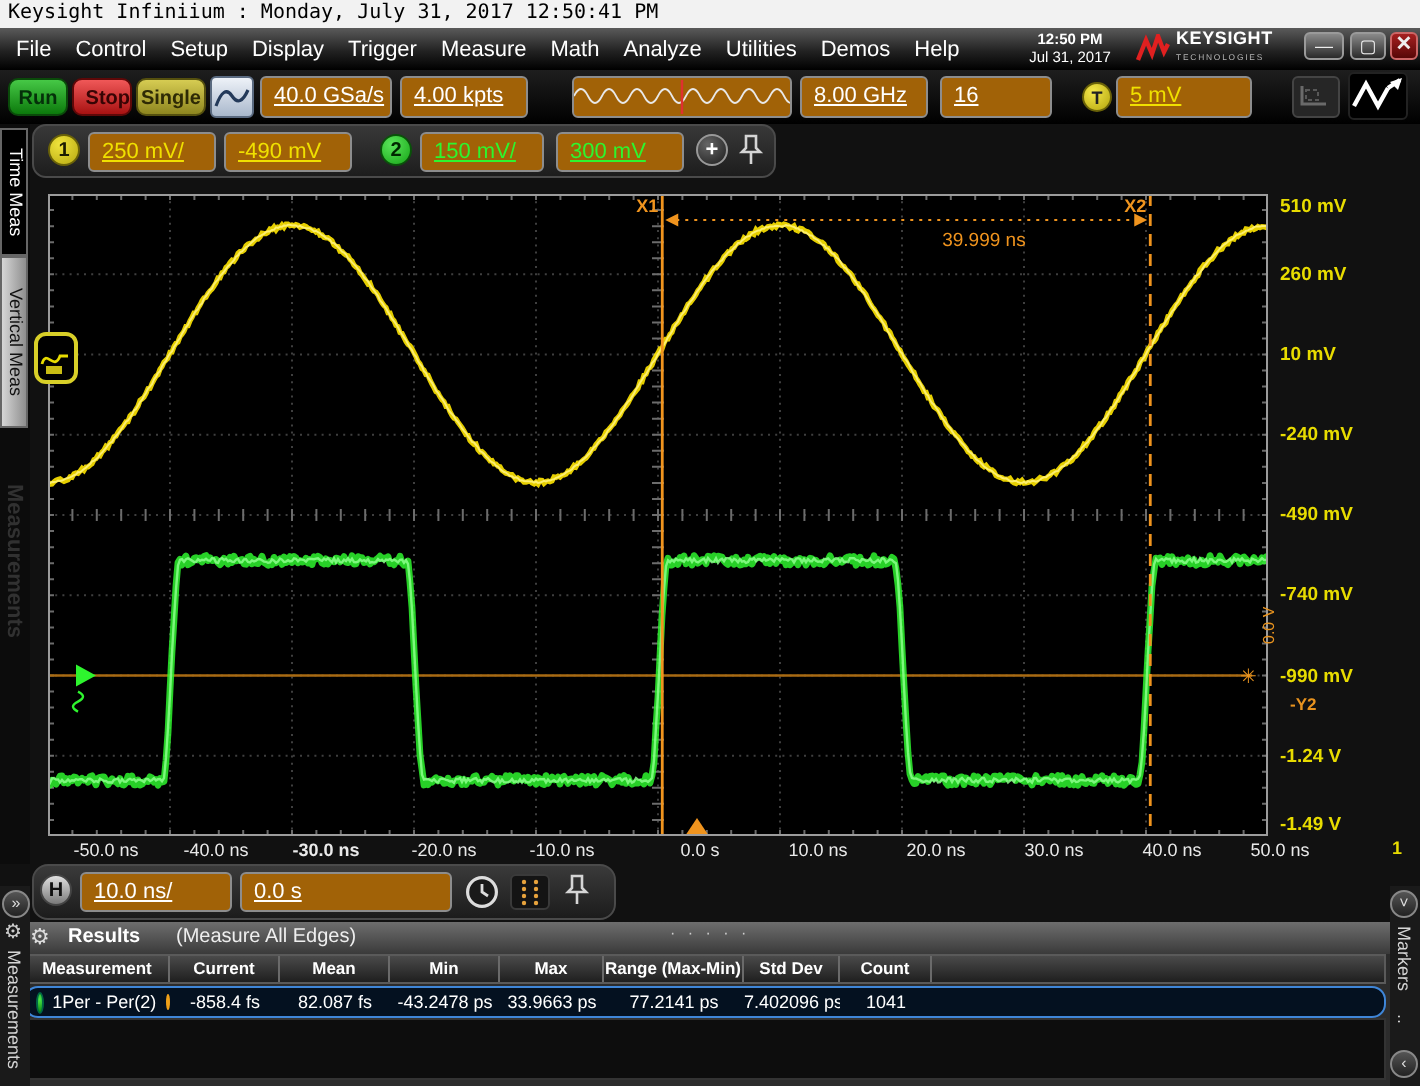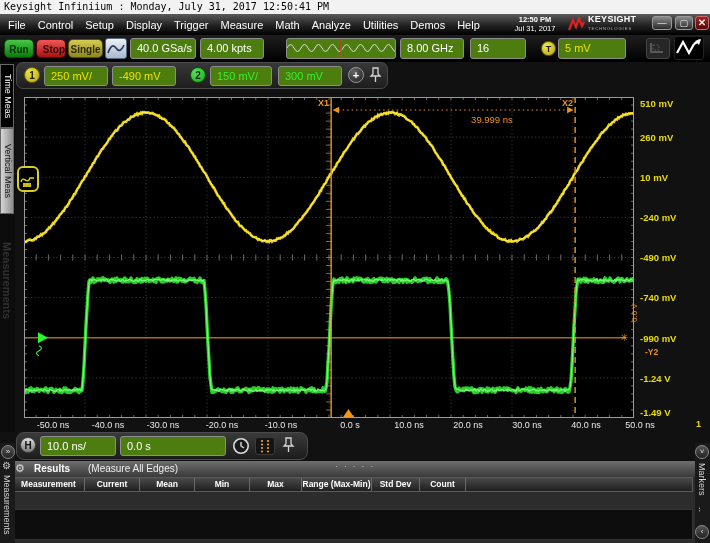--- a/index.html
+++ b/index.html
@@ -21,22 +21,22 @@
   #logo .sub{font-size:4.2px;letter-spacing:.9px;color:#b5b5b5;}
   .winbtn{top:16px;height:14px;border:1px solid #9a9a9a;border-radius:3px;background:linear-gradient(#8a8a8a,#2a2a2a);
           color:#eee;font-size:9px;line-height:12px;text-align:center;box-sizing:border-box;}
   #btn-close{background:linear-gradient(#a62020,#570707);border-color:#c66;font-weight:bold;font-size:10px;}
   
   #toolbar{left:0;top:35px;width:710px;height:27px;background:linear-gradient(#1e1e1e,#000);}
   .pill{top:4px;height:19px;border-radius:5px;text-align:center;font-size:10px;font-weight:bold;line-height:19px;box-sizing:border-box;}
   #btn-run{left:4px;width:30px;background:linear-gradient(#46c846,#0c7a0c);border:1px solid #0a4a0a;color:#05300a;}
   #btn-stop{left:36px;width:30px;background:linear-gradient(#f05858,#a81212);border:1px solid #5e0808;color:#370404;text-align:right;}
   #btn-single{left:68px;width:35px;background:linear-gradient(#d6cc52,#8e861f);border:1px solid #55500e;color:#2e2a05;}
-  .field{background:#4d7c0f;border:1px solid #8d8d8d;border-radius:3px;color:#fff;
-         font-size:11px;line-height:19px;padding-left:6px;box-sizing:border-box;height:21px;white-space:nowrap;}
+  .field{background:#a16207;border:1px solid #8d8d8d;border-radius:3px;color:#fff;
+         font-size:11px;line-height:19px;padding-left:6px;box-sizing:border-box;height:21px;white-space:nowrap;text-decoration:underline;}
   .tool-ico{top:3px;height:21px;border-radius:3px;box-sizing:border-box;}
   
   #chanbar{left:16px;top:62px;width:372px;height:27px;background:linear-gradient(#383838,#1d1d1d);
            border:1px solid #4a4a4a;border-radius:7px;box-sizing:border-box;}
   .circ{border-radius:50%;text-align:center;font-weight:bold;box-sizing:border-box;}
   
   #lstrip{left:0;top:62px;width:15px;height:370px;background:#0c0c0c;}
   .vtext{writing-mode:vertical-rl;white-space:nowrap;}
   #tab-time{left:0;top:2px;width:14px;height:64px;background:#000;border:1px solid #666;color:#fff;
             font-size:9px;text-align:center;box-sizing:border-box;}
@@ -206,21 +206,21 @@
   <div class="abs vlabel" style="top:333px;">-990 mV</div>
   <div class="abs vlabel" style="top:373px;">-1.24 V</div>
   <div class="abs vlabel" style="top:407px;">-1.49 V</div>
 
   <div class="abs" id="y2rot">0.0 V</div>
   <div class="abs" id="y2lab">-Y2</div>
   <div class="abs" id="trigsrc">1</div>
 
   <span class="abs tlabel" style="left:53px;">-50.0 ns</span>
   <span class="abs tlabel" style="left:108px;">-40.0 ns</span>
-  <span class="abs tlabel" style="left:163px;">-30.0 ns</span>
+  <span class="abs tlabel" style="left:163px;font-weight:bold;">-30.0 ns</span>
   <span class="abs tlabel" style="left:222px;">-20.0 ns</span>
   <span class="abs tlabel" style="left:281px;">-10.0 ns</span>
   <span class="abs tlabel" style="left:350px;">0.0 s</span>
   <span class="abs tlabel" style="left:409px;">10.0 ns</span>
   <span class="abs tlabel" style="left:468px;">20.0 ns</span>
   <span class="abs tlabel" style="left:527px;">30.0 ns</span>
   <span class="abs tlabel" style="left:586px;">40.0 ns</span>
   <span class="abs tlabel" style="left:640px;">50.0 ns</span>
 
   <div class="abs" id="hbar"></div>
@@ -264,20 +264,34 @@
       <div class="th" style="width:72px;">Measurement</div>
       <div class="th" style="width:55px;">Current</div>
       <div class="th" style="width:55px;">Mean</div>
       <div class="th" style="width:55px;">Min</div>
       <div class="th" style="width:52px;">Max</div>
       <div class="th" style="width:70px;">Range (Max-Min)</div>
       <div class="th" style="width:48px;">Std Dev</div>
       <div class="th" style="width:46px;">Count</div>
       <div class="th" style="flex:1;border-right:none;"></div>
     </div>
+    <div class="abs" id="trow">
+      <div class="td" style="width:72px;display:flex;align-items:center;padding-left:5px;">
+        <span style="width:9px;height:9px;border-radius:50%;background:radial-gradient(circle at 35% 30%,#49e549,#0e8a0e);border:1px solid #064;display:inline-block;"></span>
+        <span style="margin-left:4px;">1Per - Per(2)</span>
+        <span style="width:8px;height:8px;border-radius:50%;background:#f0a018;display:inline-block;margin-left:5px;"></span>
+      </div>
+      <div class="td" style="width:55px;">-858.4 fs</div>
+      <div class="td" style="width:55px;">82.087 fs</div>
+      <div class="td" style="width:55px;">-43.2478 ps</div>
+      <div class="td" style="width:52px;">33.9663 ps</div>
+      <div class="td" style="width:70px;">77.2141 ps</div>
+      <div class="td" style="width:48px;">7.402096 ps</div>
+      <div class="td" style="width:46px;">1041</div>
+    </div>
     <div class="abs" id="res-body"></div>
   </div>
 
   <div class="abs stripv" style="left:0;">
     <div class="abs circbtn" style="left:1px;top:2px;">»</div>
     <span class="abs" style="left:2px;top:17px;font-size:10px;color:#ccc;">⚙</span>
     <div class="abs vtext striptxt" style="left:2px;top:32px;">Measurements</div>
   </div>
 
   <div class="abs stripv" style="left:695px;">

